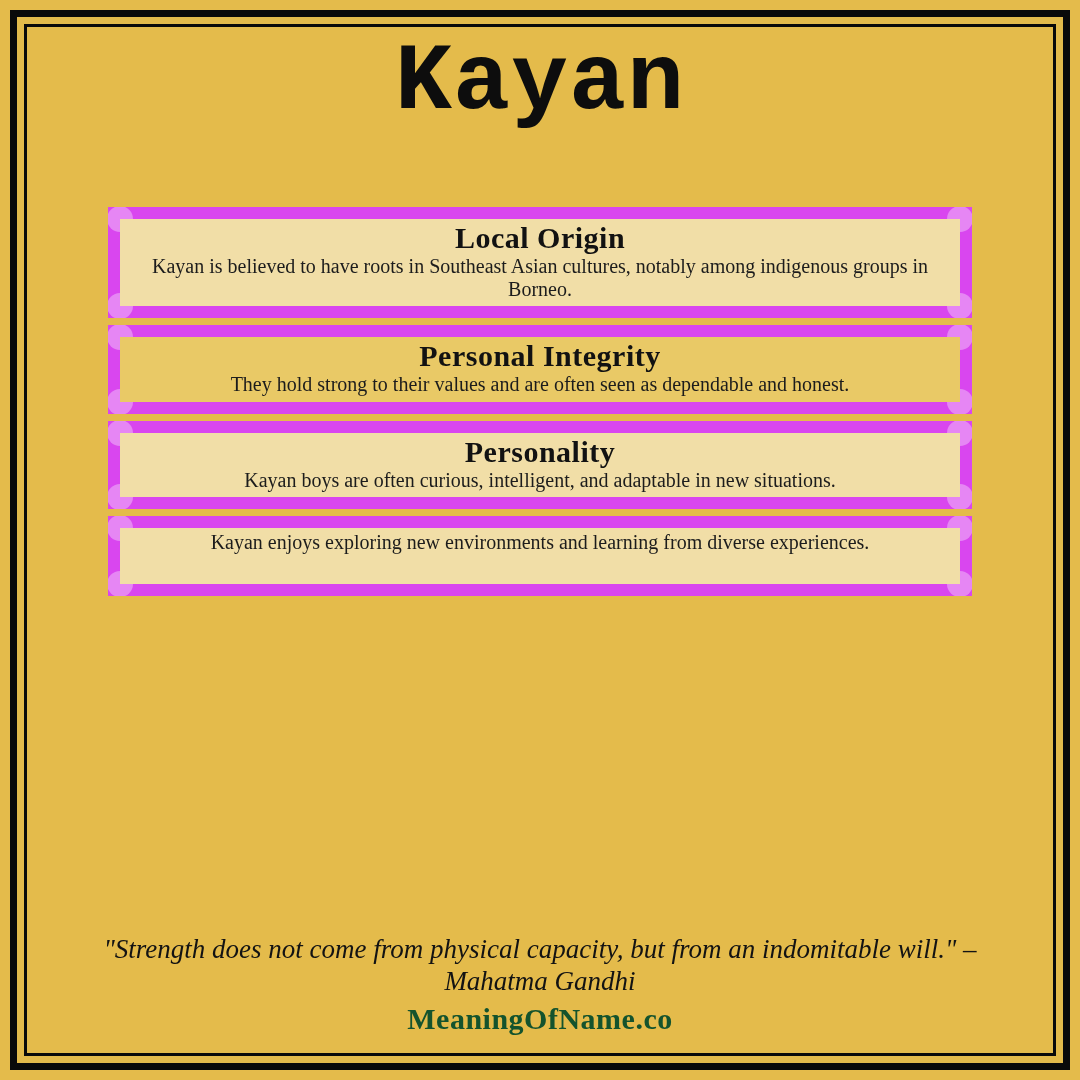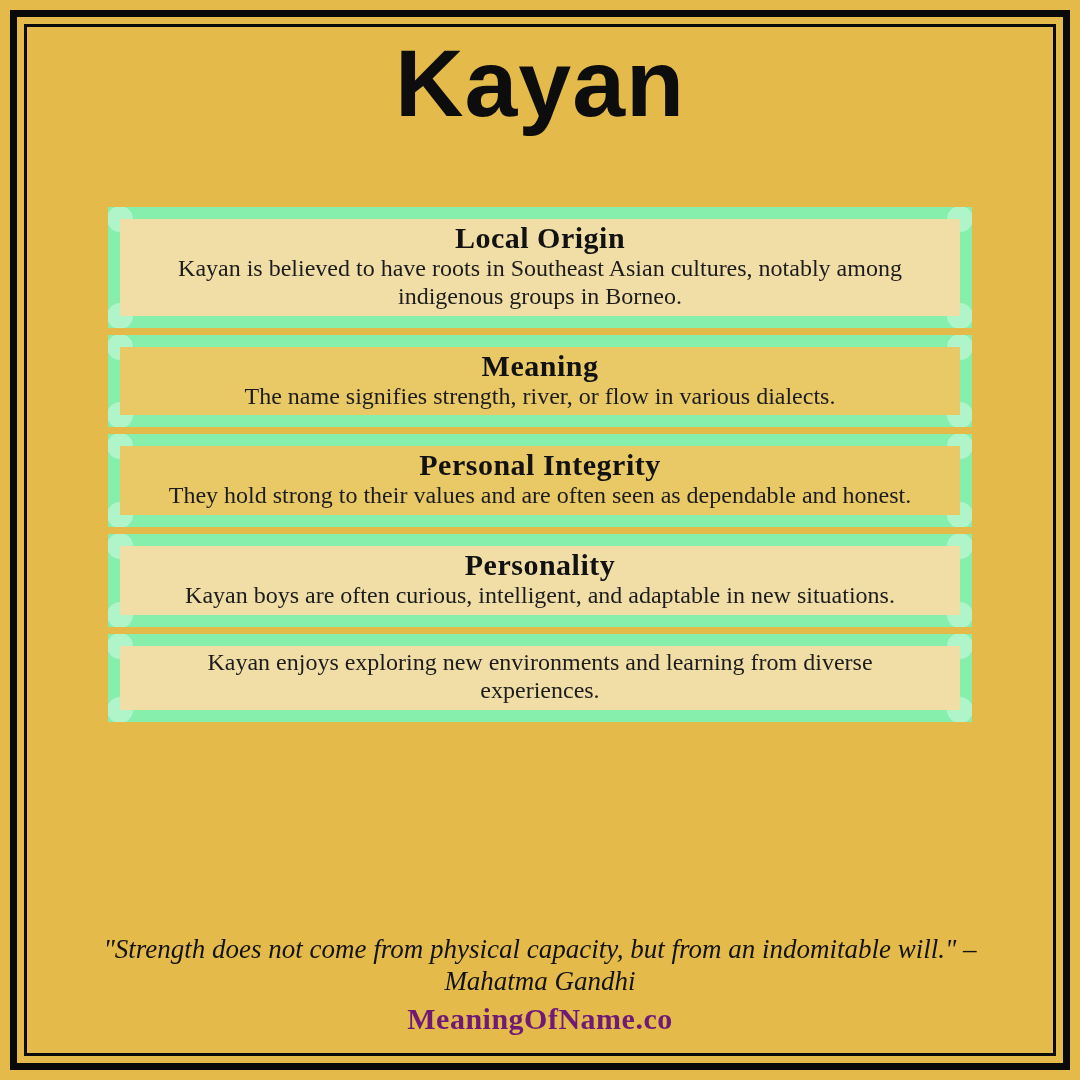--- a/index.html
+++ b/index.html
@@ -8,53 +8,53 @@
     background:#e4bb4b;
     font-family:"Liberation Serif", serif;
     color:#141414;
   }
   .border-outer{position:absolute;inset:10px;border:7px solid #0a0a0a;pointer-events:none;}
   .border-inner{position:absolute;inset:24px;border:3px solid #0a0a0a;pointer-events:none;}
 
   .page-title{
     position:absolute;top:34px;left:0;right:0;margin:0;
     text-align:center;
-    font-family:Liberation Sans, sans-serif;
+    font-family:Liberation Mono, monospace;
     font-weight:700;font-size:95px;line-height:1.05;
     color:#0d0d0d;letter-spacing:1px;
   }
 
   .cards{
     position:absolute;top:207px;left:108px;width:864px;
     display:flex;flex-direction:column;gap:7px;
   }
   .card{
     position:relative;overflow:hidden;
-    background:#86efac;           
+    background:#d946ef;           
     padding:12px;
     box-sizing:border-box;
   }
   .card-inner{
     position:relative;
     text-align:center;
     padding:2px 28px 5px;
     min-height:56px;
     box-sizing:border-box;
   }
   .card.light .card-inner{background:#f1dea7;}
   .card.gold  .card-inner{background:#e9c966;}
   .card-heading{
     margin:0;
     font-family:"Liberation Serif", serif;
     font-weight:700;font-size:30px;line-height:1.1;
     color:#121212;letter-spacing:0.5px;
   }
   .card-body{
     margin:1px 0 0;
-    font-size:24px;line-height:1.16;
+    font-size:20px;line-height:1.16;
     color:#1c1c1c;
   }
   .rivet{
     position:absolute;width:26px;height:26px;border-radius:50%;
     background:rgba(255,255,255,0.35);
   }
   .rivet.tl{left:-1px;top:-1px;}
   .rivet.tr{right:-1px;top:-1px;}
   .rivet.bl{left:-1px;bottom:-1px;}
   .rivet.br{right:-1px;bottom:-1px;}
@@ -62,21 +62,21 @@
   .footer{
     position:absolute;top:934px;left:45px;right:45px;
     text-align:center;
   }
   .quote-line{
     margin:0;
     font-style:italic;font-size:27px;line-height:1.18;color:#131313;
   }
   .brand{
     margin:4px 0 0;
-    font-weight:700;font-size:30px;line-height:1.1;color:#701a75;
+    font-weight:700;font-size:30px;line-height:1.1;color:#14532d;
     letter-spacing:0.5px;
   }
 </style>
 </head>
 <body>
 
 <div class="border-outer"></div>
 <div class="border-inner"></div>
 
 <h1 class="page-title">Kayan</h1>
@@ -87,30 +87,20 @@
     <div class="rivet tl"></div>
     <div class="rivet tr"></div>
     <div class="rivet bl"></div>
     <div class="rivet br"></div>
     <div class="card-inner">
       <h2 class="card-heading">Local Origin</h2>
       <p class="card-body">Kayan is believed to have roots in Southeast Asian cultures, notably among indigenous groups in Borneo.</p>
     </div>
   </section>
 
-  <section class="card gold">
-    <div class="rivet tl"></div>
-    <div class="rivet tr"></div>
-    <div class="rivet bl"></div>
-    <div class="rivet br"></div>
-    <div class="card-inner">
-      <h2 class="card-heading">Meaning</h2>
-      <p class="card-body">The name signifies strength, river, or flow in various dialects.</p>
-    </div>
-  </section>
 
 
   <section class="card gold">
     <div class="rivet tl"></div>
     <div class="rivet tr"></div>
     <div class="rivet bl"></div>
     <div class="rivet br"></div>
     <div class="card-inner">
       <h2 class="card-heading">Personal Integrity</h2>
       <p class="card-body">They hold strong to their values and are often seen as dependable and honest.</p>

